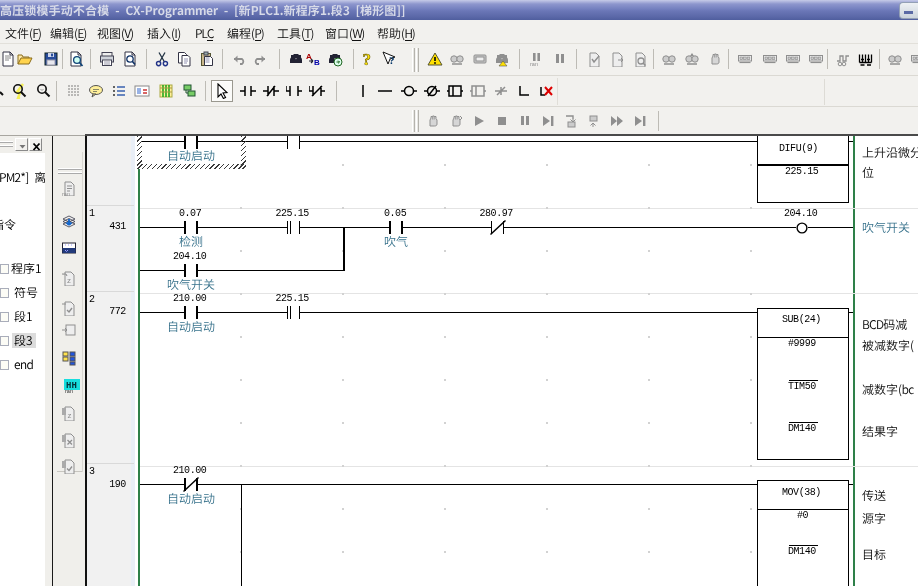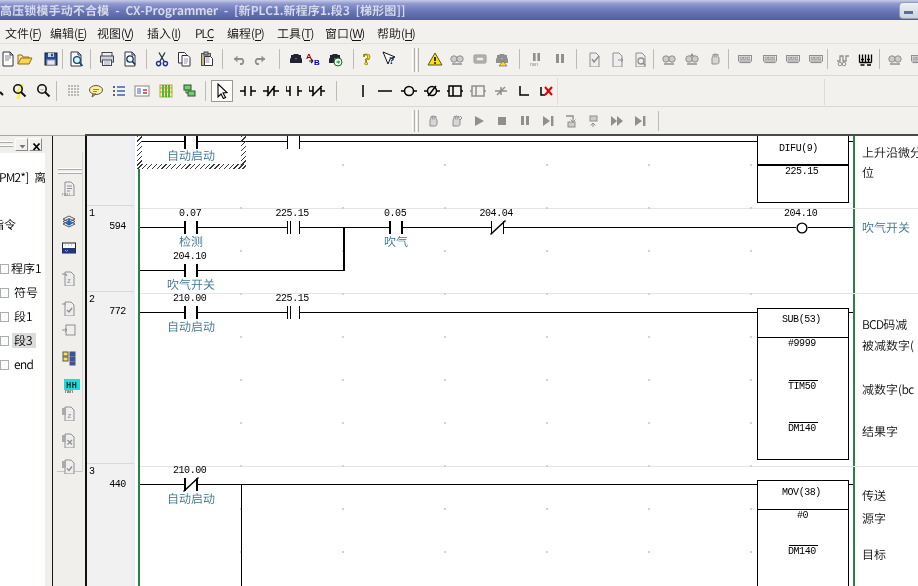--- a/index.html
+++ b/index.html
@@ -842,25 +842,25 @@
     <div style="position:absolute;left:750px;top:207px;width:2px;height:2px;background:#d2d2d2"></div>
     <div style="position:absolute;left:750px;top:250px;width:2px;height:2px;background:#d2d2d2"></div>
     <div style="position:absolute;left:750px;top:293px;width:2px;height:2px;background:#d2d2d2"></div>
     <div style="position:absolute;left:750px;top:336px;width:2px;height:2px;background:#d2d2d2"></div>
     <div style="position:absolute;left:750px;top:379px;width:2px;height:2px;background:#d2d2d2"></div>
     <div style="position:absolute;left:750px;top:422px;width:2px;height:2px;background:#d2d2d2"></div>
     <div style="position:absolute;left:750px;top:465px;width:2px;height:2px;background:#d2d2d2"></div>
     <div style="position:absolute;left:750px;top:508px;width:2px;height:2px;background:#d2d2d2"></div>
     <div style="position:absolute;left:750px;top:551px;width:2px;height:2px;background:#d2d2d2"></div>
 <div style="position:absolute;left:89.0px;top:209.4px;font:normal 10px/10.00px 'Liberation Mono',monospace;color:#000;white-space:pre;letter-spacing:-0.45px">1</div>
-<div style="position:absolute;left:109.2px;top:221.9px;font:normal 10px/10.00px 'Liberation Mono',monospace;color:#000;white-space:pre;letter-spacing:-0.45px">594</div>
+<div style="position:absolute;left:109.2px;top:221.9px;font:normal 10px/10.00px 'Liberation Mono',monospace;color:#000;white-space:pre;letter-spacing:-0.45px">431</div>
 <div style="position:absolute;left:89.0px;top:294.9px;font:normal 10px/10.00px 'Liberation Mono',monospace;color:#000;white-space:pre;letter-spacing:-0.45px">2</div>
 <div style="position:absolute;left:109.2px;top:307.4px;font:normal 10px/10.00px 'Liberation Mono',monospace;color:#000;white-space:pre;letter-spacing:-0.45px">772</div>
 <div style="position:absolute;left:89.0px;top:467.4px;font:normal 10px/10.00px 'Liberation Mono',monospace;color:#000;white-space:pre;letter-spacing:-0.45px">3</div>
-<div style="position:absolute;left:109.2px;top:479.9px;font:normal 10px/10.00px 'Liberation Mono',monospace;color:#000;white-space:pre;letter-spacing:-0.45px">440</div>
+<div style="position:absolute;left:109.2px;top:479.9px;font:normal 10px/10.00px 'Liberation Mono',monospace;color:#000;white-space:pre;letter-spacing:-0.45px">190</div>
 <div style="position:absolute;left:140px;top:140.75px;width:44.8px;height:1.5px;background:#000;"></div>
 <div style="position:absolute;left:197.2px;top:140.75px;width:90.1px;height:1.5px;background:#000;"></div>
 <div style="position:absolute;left:299.7px;top:140.75px;width:457.3px;height:1.5px;background:#000;"></div>
 <div style="position:absolute;left:848.5px;top:140.75px;width:4.5px;height:1.5px;background:#000;"></div>
 <div style="position:absolute;left:184.05px;top:136px;width:1.5px;height:12.5px;background:#000;"></div>
 <div style="position:absolute;left:196.45px;top:136px;width:1.5px;height:12.5px;background:#000;"></div>
 <div style="position:absolute;left:286.55px;top:136px;width:1.5px;height:12.5px;background:#000;"></div>
 <div style="position:absolute;left:298.95px;top:136px;width:1.5px;height:12.5px;background:#000;"></div>
 <div style="position:absolute;left:167.0px;top:148.2px;width:48.0px;height:15.0px">
       <svg width="48.0" height="15.0" viewBox="0 -1000 4000 1250" style="position:absolute;overflow:visible" fill="#35708a">
@@ -899,21 +899,21 @@
       <svg width="24.0" height="15.0" viewBox="0 -1000 2000 1250" style="position:absolute;overflow:visible" fill="#35708a">
         <use href="#g80" x="0"></use>
         <use href="#g81" x="1000"></use>
       </svg>
     </div>
 <div style="position:absolute;left:490.55px;top:220.8px;width:1.5px;height:13.4px;background:#000;"></div>
 <div style="position:absolute;left:502.95px;top:220.8px;width:1.5px;height:13.4px;background:#000;"></div>
 <svg style="position:absolute;left:488.5px;top:219px" width="18" height="17" viewBox="0 0 18 17">
       <path d="M1.5 15.5L16.5 1.5" stroke="#000" stroke-width="1.5"></path>
     </svg>
-<div style="position:absolute;left:479.5px;top:209.4px;font:normal 10px/10.00px 'Liberation Mono',monospace;color:#000;white-space:pre;letter-spacing:-0.45px">204.04</div>
+<div style="position:absolute;left:479.5px;top:209.4px;font:normal 10px/10.00px 'Liberation Mono',monospace;color:#000;white-space:pre;letter-spacing:-0.45px">280.97</div>
 <svg style="position:absolute;left:796px;top:221.5px" width="12" height="12" viewBox="0 0 12 12">
       <circle cx="6" cy="6" r="4.9" fill="#fff" stroke="#000" stroke-width="1.4"></circle>
     </svg>
 <div style="position:absolute;left:784.0px;top:209.4px;font:normal 10px/10.00px 'Liberation Mono',monospace;color:#000;white-space:pre;letter-spacing:-0.45px">204.10</div>
 <div style="position:absolute;left:140px;top:269.75px;width:44.8px;height:1.5px;background:#000;"></div>
 <div style="position:absolute;left:197.2px;top:269.75px;width:146.6px;height:1.5px;background:#000;"></div>
 <div style="position:absolute;left:343.05px;top:227.5px;width:1.5px;height:43px;background:#000;"></div>
 <div style="position:absolute;left:184.05px;top:263.8px;width:1.5px;height:13.4px;background:#000;"></div>
 <div style="position:absolute;left:196.45px;top:263.8px;width:1.5px;height:13.4px;background:#000;"></div>
 <div style="position:absolute;left:173.0px;top:252.4px;font:normal 10px/10.00px 'Liberation Mono',monospace;color:#000;white-space:pre;letter-spacing:-0.45px">204.10</div>
@@ -961,21 +961,21 @@
         <use href="#g76" x="3000"></use>
       </svg>
     </div>
 <div style="position:absolute;left:240.65px;top:484.5px;width:1.5px;height:101.5px;background:#000;"></div>
 <div style="position:absolute;left:757px;top:136px;width:92px;height:67px;background:#fff;border:1.5px solid #000;border-top-width:0px;border-bottom-width:1.5px"></div>
 <div style="position:absolute;left:757px;top:164px;width:92px;height:1.5px;background:#000;"></div>
 <div style="position:absolute;left:779.0px;top:143.9px;font:normal 10px/10.00px 'Liberation Mono',monospace;color:#000;white-space:pre;letter-spacing:-0.45px">DIFU(9)</div>
 <div style="position:absolute;left:785.0px;top:166.9px;font:normal 10px/10.00px 'Liberation Mono',monospace;color:#000;white-space:pre;letter-spacing:-0.45px">225.15</div>
 <div style="position:absolute;left:757px;top:307.5px;width:92px;height:152.5px;background:#fff;border:1.5px solid #000;border-top-width:1.5px;border-bottom-width:1.5px"></div>
 <div style="position:absolute;left:757px;top:336.5px;width:92px;height:1.5px;background:#000;"></div>
-<div style="position:absolute;left:782.0px;top:315.4px;font:normal 10px/10.00px 'Liberation Mono',monospace;color:#000;white-space:pre;letter-spacing:-0.45px">SUB(53)</div>
+<div style="position:absolute;left:782.0px;top:315.4px;font:normal 10px/10.00px 'Liberation Mono',monospace;color:#000;white-space:pre;letter-spacing:-0.45px">SUB(24)</div>
 <div style="position:absolute;left:788.0px;top:338.9px;font:normal 10px/10.00px 'Liberation Mono',monospace;color:#000;white-space:pre;letter-spacing:-0.45px">#9999</div>
 <div style="position:absolute;left:788.0px;top:381.9px;font:normal 10px/10.00px 'Liberation Mono',monospace;color:#000;white-space:pre;letter-spacing:-0.45px">TIM50</div>
 <div style="position:absolute;left:789px;top:379.5px;width:29px;height:1.1px;background:#000;"></div>
 <div style="position:absolute;left:788.0px;top:423.9px;font:normal 10px/10.00px 'Liberation Mono',monospace;color:#000;white-space:pre;letter-spacing:-0.45px">DM140</div>
 <div style="position:absolute;left:789px;top:421.5px;width:29px;height:1.1px;background:#000;"></div>
 <div style="position:absolute;left:757px;top:480px;width:92px;height:107px;background:#fff;border:1.5px solid #000;border-top-width:1.5px;border-bottom-width:0px"></div>
 <div style="position:absolute;left:757px;top:508.5px;width:92px;height:1.5px;background:#000;"></div>
 <div style="position:absolute;left:782.0px;top:487.9px;font:normal 10px/10.00px 'Liberation Mono',monospace;color:#000;white-space:pre;letter-spacing:-0.45px">MOV(38)</div>
 <div style="position:absolute;left:797.0px;top:511.4px;font:normal 10px/10.00px 'Liberation Mono',monospace;color:#000;white-space:pre;letter-spacing:-0.45px">#0</div>
 <div style="position:absolute;left:788.0px;top:546.9px;font:normal 10px/10.00px 'Liberation Mono',monospace;color:#000;white-space:pre;letter-spacing:-0.45px">DM140</div>

